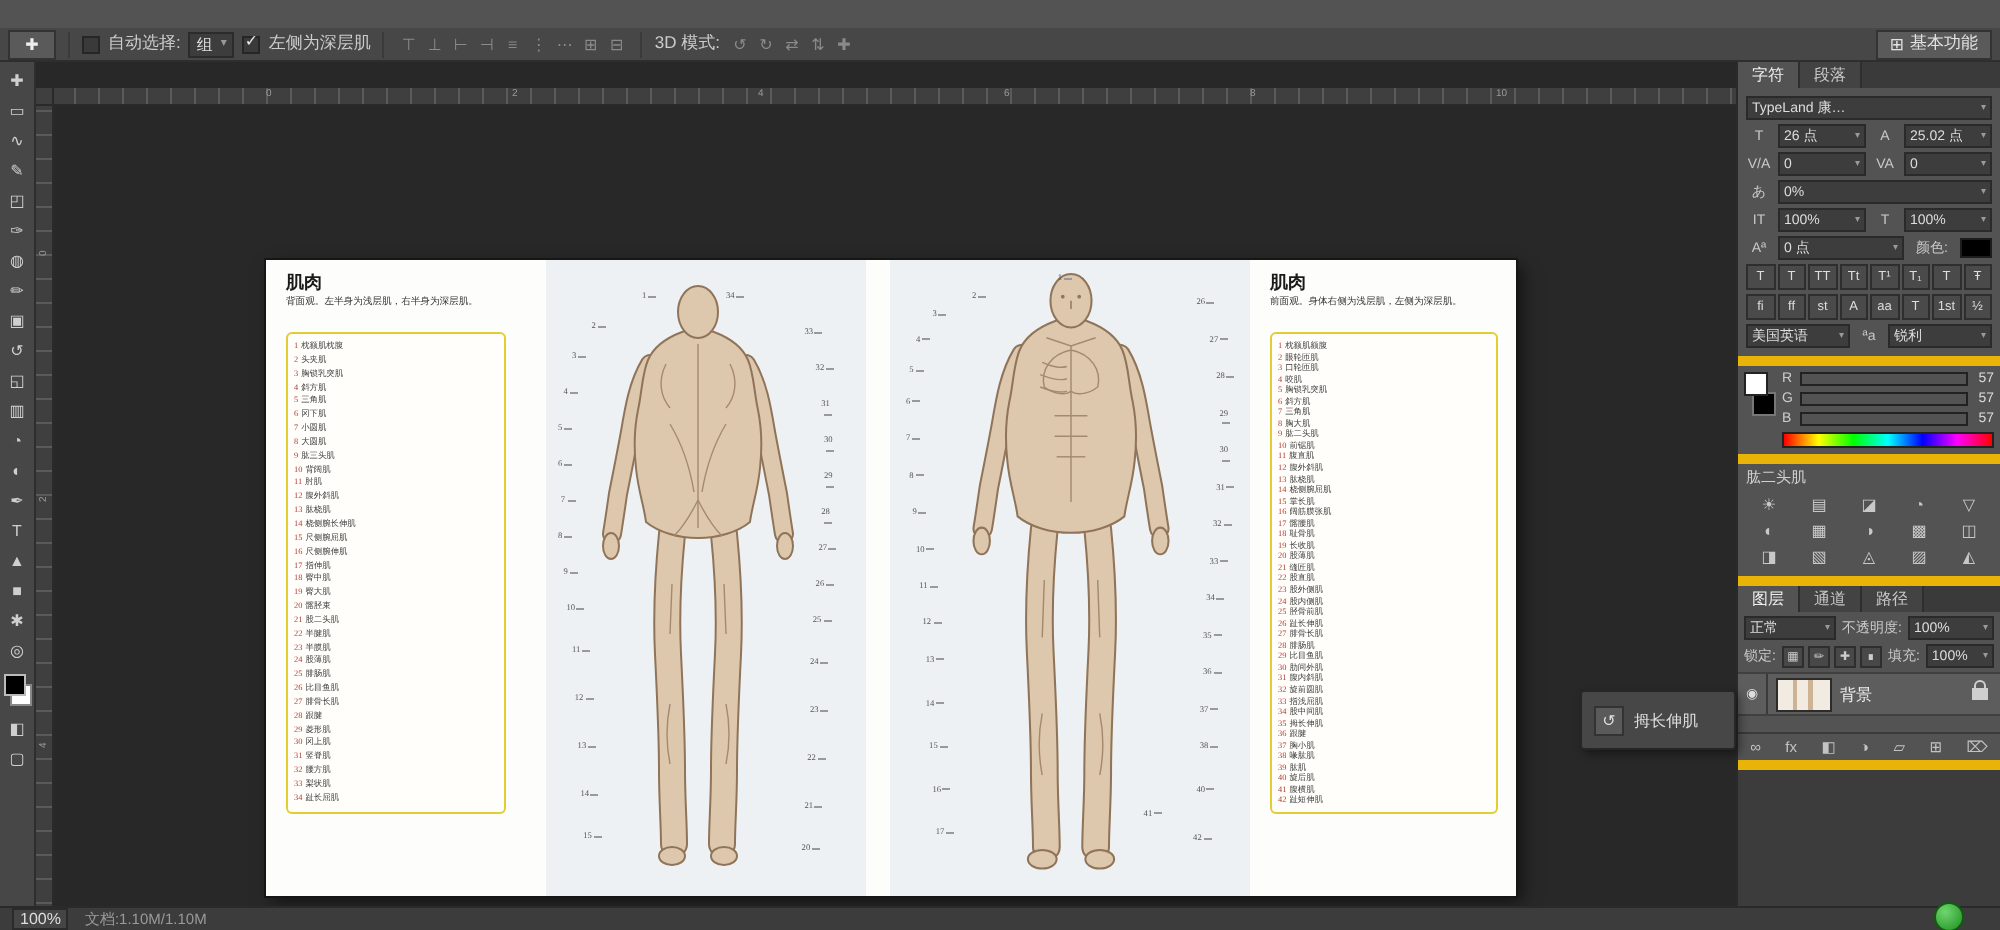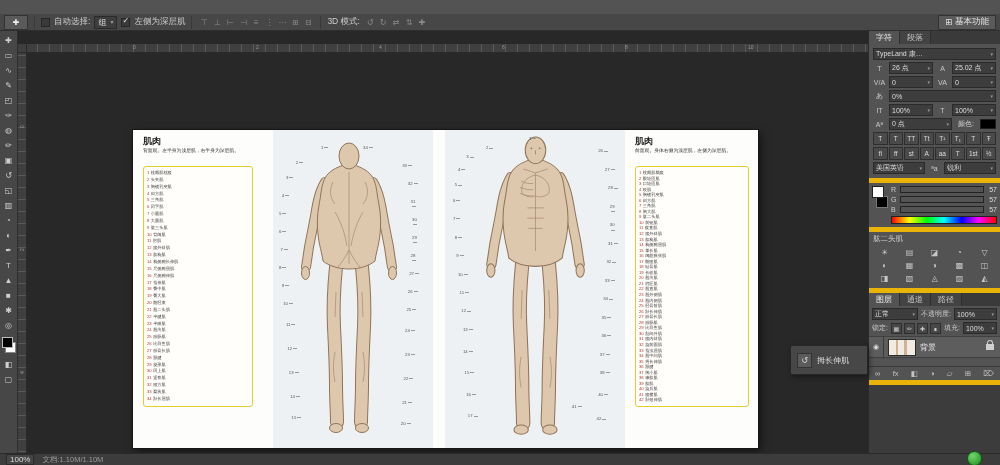--- a/index.html
+++ b/index.html
@@ -35,21 +35,21 @@
   
   .docarea{position:absolute;top:31px;left:18px;right:132px;bottom:12px;background:#282828;}
   .tabstrip{position:absolute;top:0;left:0;right:0;height:13px;background:#383838;display:flex;}
   .doctab{background:#4f4f4f;color:#d8d8d8;font-size:8px;line-height:13px;padding:0 5px;display:flex;align-items:center;gap:6px;border-right:1px solid #2a2a2a;}
   .doctab .close{color:#aaa;font-size:8px;cursor:default;}
   .ruler-h{position:absolute;top:13px;left:8px;right:0;height:8px;background:#3f3f3f;border-bottom:1px solid #2a2a2a;background-image:repeating-linear-gradient(to right,transparent 0 11px,#5a5a5a 11px 12px);}
   .ruler-v{position:absolute;top:13px;left:0;width:8px;bottom:0;background:#3f3f3f;border-right:1px solid #2a2a2a;background-image:repeating-linear-gradient(to bottom,transparent 0 11px,#5a5a5a 11px 12px);}
   .ruler-corner{position:absolute;top:13px;left:0;width:8px;height:8px;background:#3f3f3f;border-right:1px solid #2a2a2a;border-bottom:1px solid #2a2a2a;z-index:3;}
   .rmark{position:absolute;font-size:5px;color:#9a9a9a;top:0;}
   .rmark-v{position:absolute;font-size:5px;color:#9a9a9a;left:1px;transform:rotate(-90deg);transform-origin:left top;}
-  .viewport{position:absolute;top:21px;left:8px;right:0;bottom:0;overflow:hidden;}
+  .viewport{position:absolute;top:21px;left:8px;right:0;bottom:0;overflow:hidden;font-family:Liberation Serif, serif;}
 
   
   .page{position:absolute;left:107px;top:78px;width:625px;height:318px;background:#fdfdfc;box-shadow:0 0 0 1px #161616,3px 3px 8px rgba(0,0,0,0.55);color:#333;}
   .fig-bg{position:absolute;top:0;bottom:0;background:#eef1f3;}
   .fig-bg.b1{left:140px;width:160px;}
   .fig-bg.b2{left:312px;width:180px;}
   .p-title{position:absolute;font-size:9px;font-weight:bold;color:#1a1a1a;}
   .p-sub{position:absolute;font-size:4.8px;color:#333;white-space:nowrap;}
   .musclebox{position:absolute;top:36px;width:110px;height:241px;border:1px solid #e2cd32;border-radius:3px;background:#fffefa;padding:3px 3px;box-sizing:border-box;overflow:hidden;}
   .musclebox.right{left:502px;width:114px;}

